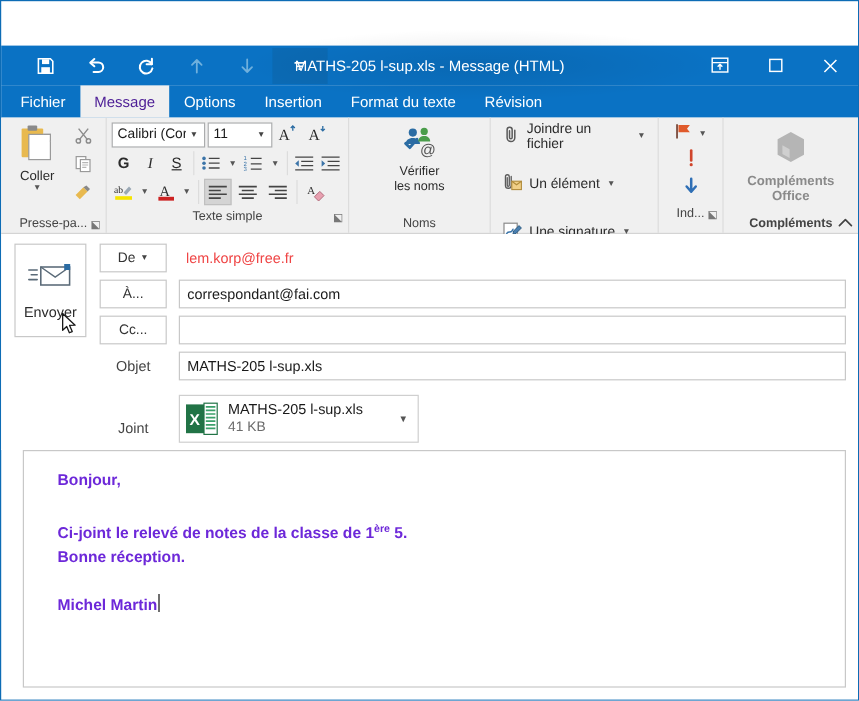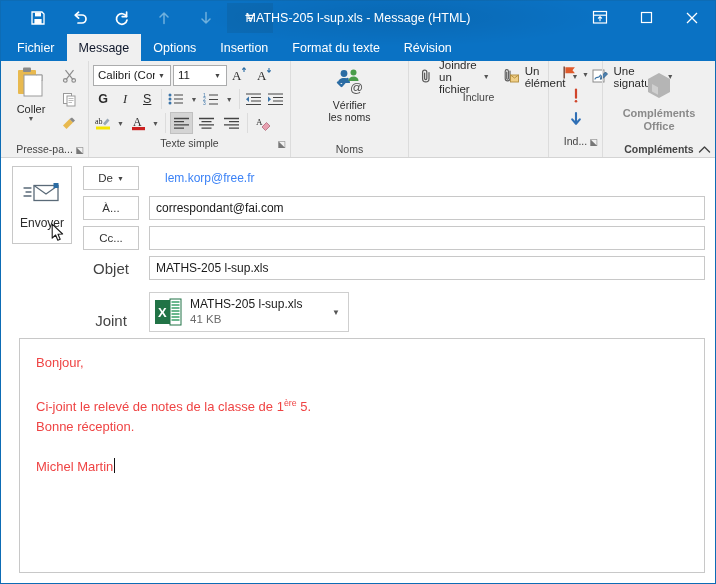--- a/index.html
+++ b/index.html
@@ -17,20 +17,21 @@
     display: flex; flex-direction: column;
   }
 
   
   .titlebar {
     height: 33px;
     background: #0a72c4;
     display: flex; align-items: center;
     position: relative;
     flex: 0 0 33px;
+    margin-top: 37px;
   }
   .qat { display: flex; align-items: center; padding-left: 16px; gap: 0px; }
   .qat-btn {
     width: 42px; height: 30px;
     display: flex; align-items: center; justify-content: center;
     color: #ffffff;
   }
   .qat-btn.dim { color: #6fb0dd; }
   .qat-btn.customize { background: #0b6ab4; width: 46px; }
   .title-text {
@@ -60,21 +61,21 @@
     height: 27px; background: #0a72c4;
     display: flex; align-items: flex-end;
     flex: 0 0 27px;
     padding-left: 4px;
   }
   .tab {
     height: 27px; padding: 0 12px;
     display: flex; align-items: center;
     color: #ffffff; font-size: 12.5px; white-space: nowrap;
   }
-  .tab.active { background: #f0f0f0; color: #0f172a; }
+  .tab.active { background: #f0f0f0; color: #4c1d95; }
   .tellme {
     display: flex; align-items: center; gap: 5px;
     color: #ffffff; font-size: 12.5px;
     padding: 0 8px; height: 27px; margin-left: 6px;
   }
 
   
   .ribbon {
     flex: 0 0 96px;
     background: #f0f0f0;
@@ -134,21 +135,21 @@
 
   
   .namebtn {
     width: 58px; display: flex; flex-direction: column; align-items: center;
     font-size: 10.5px; color: #2b2b2b; text-align: center; line-height: 12px;
     padding-top: 3px;
   }
   .namebtn .lbl2 { margin-top: 2px; }
 
   
-  .incgroup-body { display: flex; flex-direction: row; padding: 4px 6px 0 6px; gap: 5px; }
+  .incgroup-body { display: flex; flex-direction: column; padding: 4px 6px 0 6px; gap: 17px; }
   .incrow {
     display: flex; align-items: center; gap: 6px;
     font-size: 11.5px; color: #2b2b2b; height: 23px; padding: 0 4px;
   }
   .incrow .dd { font-size: 7px; color: #555; }
 
   
   .taggroup-body { display: flex; flex-direction: column; align-items: center; padding-top: 2px; }
   .tagrow { height: 23px; display: flex; align-items: center; gap: 3px; }
 
@@ -189,54 +190,55 @@
   .frow2 { display: flex; align-items: center; height: 24px; }
   .fbtn {
     width: 56px; height: 24px;
     border: 1px solid #c8c8c8; background: #ffffff;
     display: flex; align-items: center; justify-content: center; gap: 4px;
     font-size: 11.5px; color: #333;
   }
   .fbtn .ar { font-size: 7px; color: #444; }
   .flabel {
     width: 56px; height: 24px; display: flex; align-items: center; justify-content: center;
-    font-size: 15px; color: #444;
+    font-size: 12px; color: #444;
   }
   .finput {
     flex: 1; height: 24px; margin-left: 10px;
     border: 1px solid #c8c8c8; background: #ffffff;
     display: flex; align-items: center; padding: 0 6px;
     font-size: 12px; color: #1a1a1a;
   }
   .fstatic {
-    flex: 1; height: 24px; margin-left: 20px;
+    flex: 1; height: 24px; margin-left: 10px;
     display: flex; align-items: center; padding: 0 6px;
-    font-size: 12px; color: #3b82f6;
+    font-size: 12px; color: #ef4444;
   }
   .attachrow { display: flex; align-items: flex-end; height: 46px; }
   .attachbox {
     width: 200px; height: 40px; margin-left: 10px;
     border: 1px solid #cfcfcf; background: #ffffff;
     display: flex; align-items: center; padding: 0 4px; gap: 8px;
   }
   .xls-icon { width: 28px; height: 30px; flex: 0 0 28px; }
   .attach-meta { flex: 1; display: flex; flex-direction: column; justify-content: center; line-height: 15px; }
   .attach-name { font-size: 12px; color: #1a1a1a; }
   .attach-size { font-size: 11.5px; color: #6b6b6b; }
   .attach-caret { font-size: 8px; color: #555; padding-right: 4px; }
 
   
   .bodyarea {
     flex: 1; margin: 0 10px 10px 18px;
     border: 1px solid #c8c8c8;
     background: #ffffff;
-    padding: 14px 16px;
-    font-size: 13px; color: #ef4444; line-height: 20px;
+    padding: 14px 28px;
+    font-size: 13px; color: #6d28d9; line-height: 20px;
     position: relative;
     overflow: hidden;
+    font-weight: bold;
   }
   .bline { min-height: 20px; white-space: pre-wrap; }
   .caret-text {
     display: inline-block; width: 1px; height: 15px;
     background: #111; vertical-align: -2px; margin-left: 1px;
   }
   sup { font-size: 0.68em; vertical-align: super; }
 </style>
 </head>
 <body>

